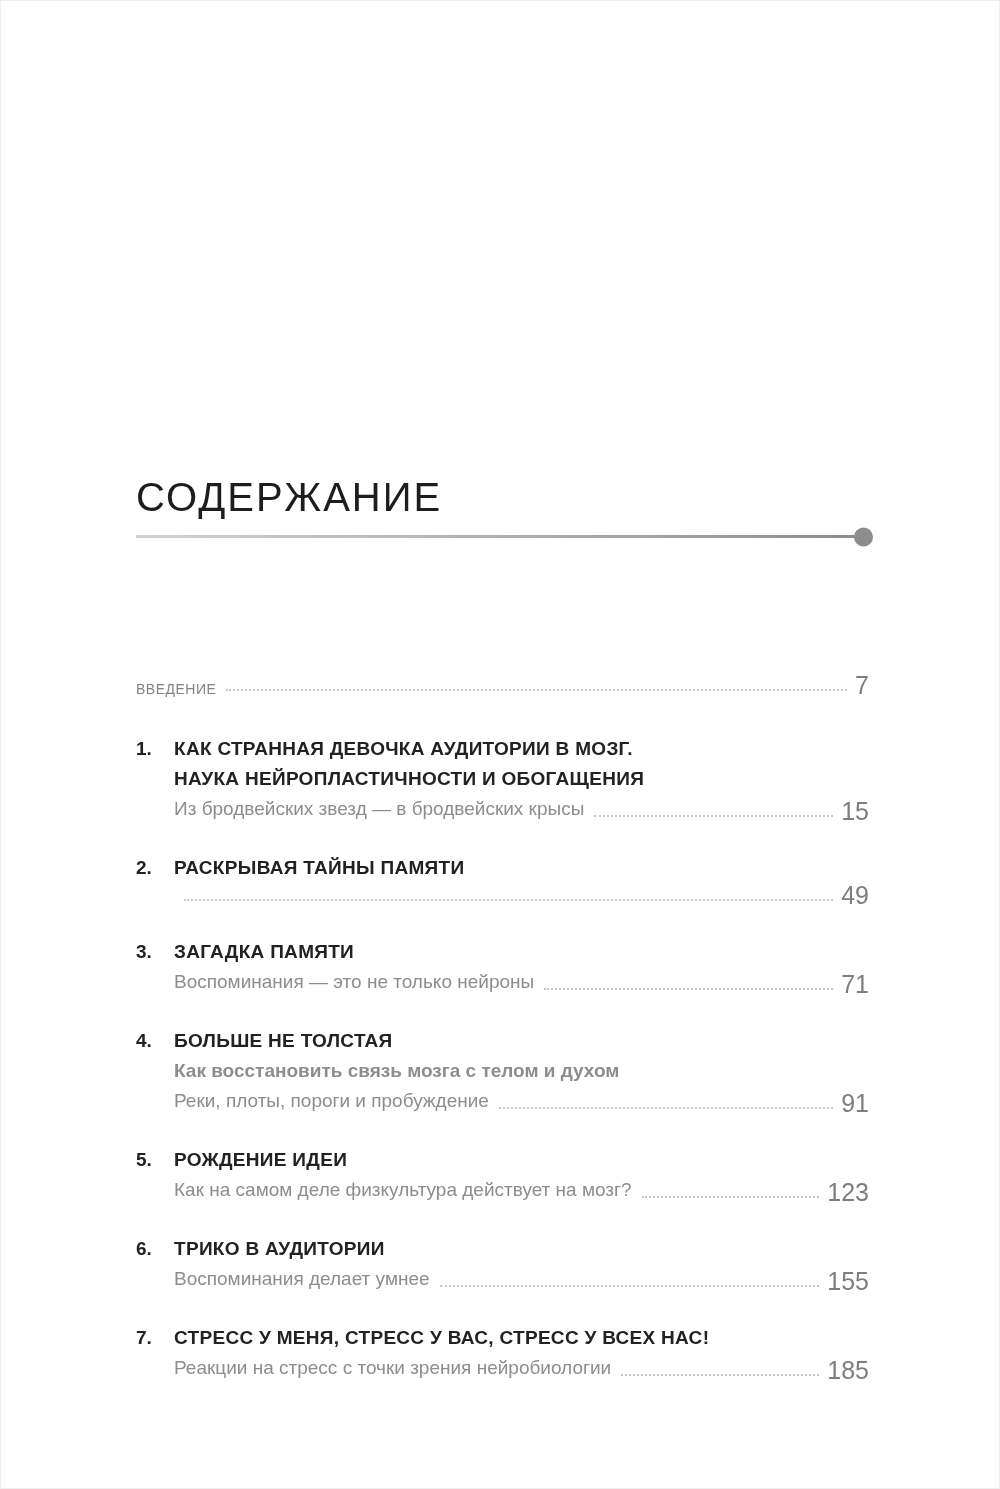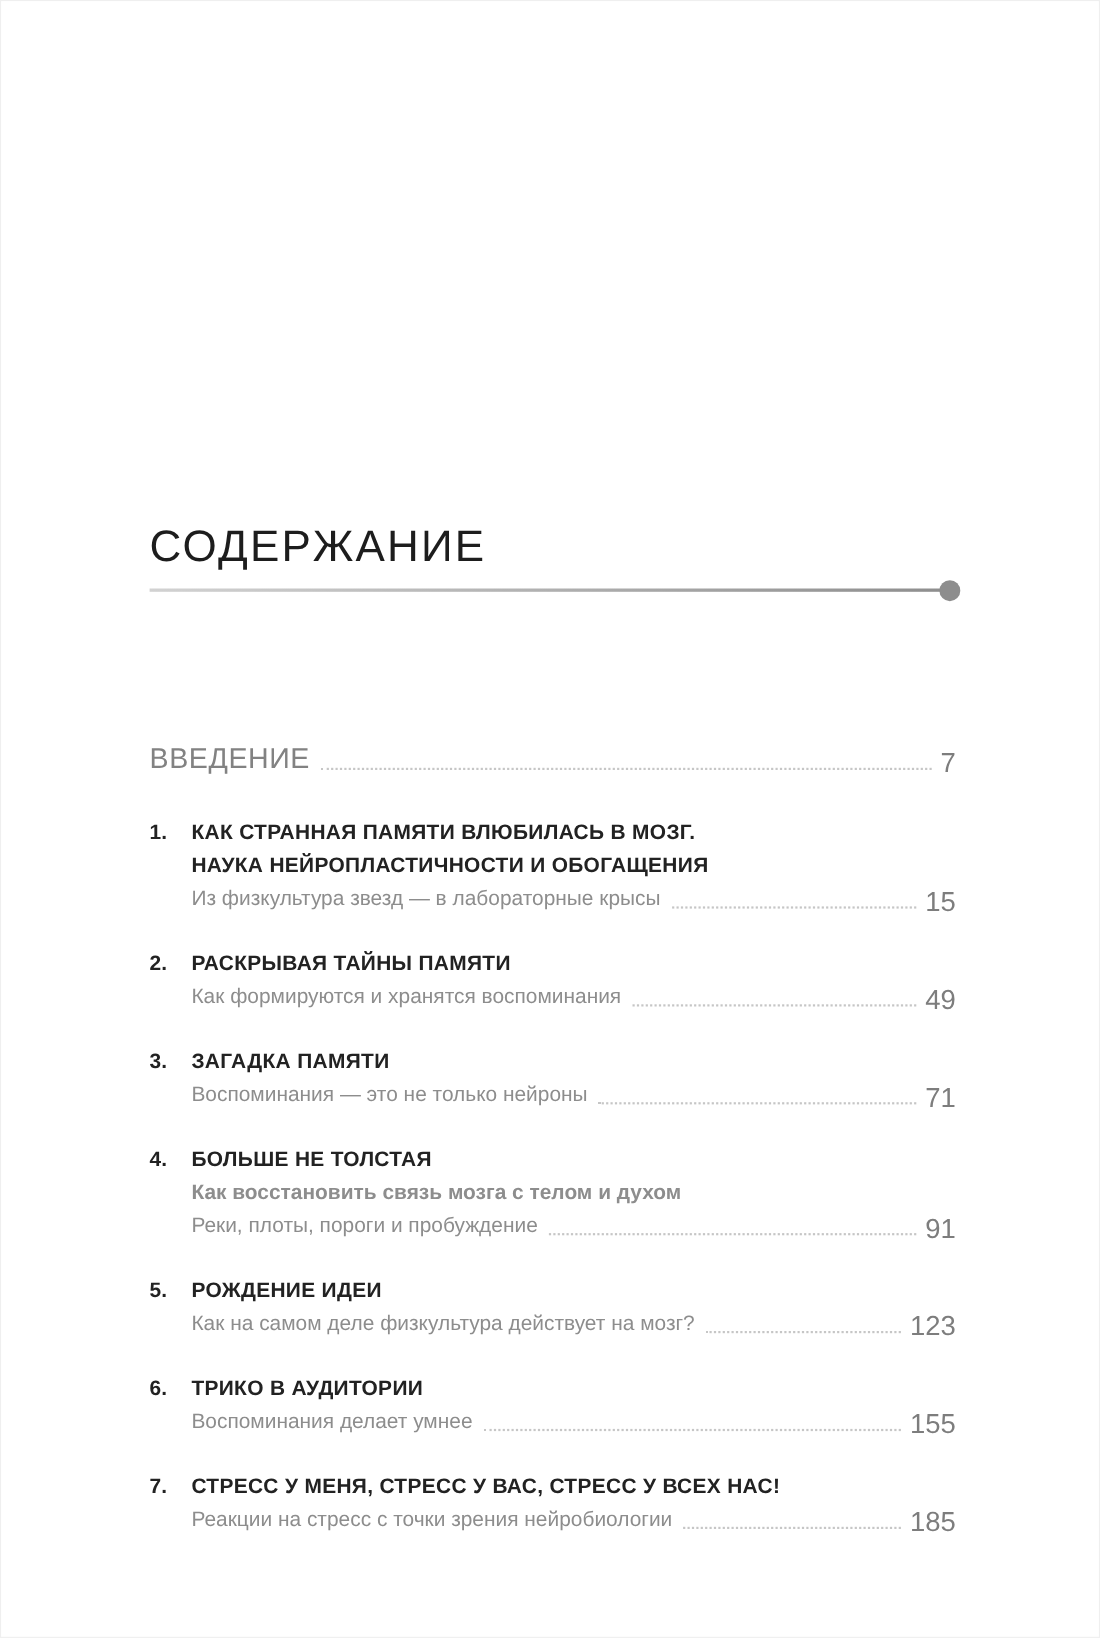--- a/index.html
+++ b/index.html
@@ -68,21 +68,21 @@
     font-size: 25px;
     font-weight: 400;
     color: #7d7d7d;
     line-height: 1;
     white-space: nowrap;
   }
   .intro-row {
     margin-bottom: 36px;
   }
   .intro-label {
-    font-size: 26px;
+    font-size: 14px;
     font-weight: 400;
     color: #828282;
     letter-spacing: 0.5px;
     line-height: 1.3;
     white-space: nowrap;
   }
   .entry {
     display: flex;
     margin-bottom: 29px;
   }
@@ -138,36 +138,35 @@
 
     <div class="dotrow intro-row">
       <span class="intro-label">ВВЕДЕНИЕ</span>
       <span class="leader"></span>
       <span class="pagenum">7</span>
     </div>
 
     <div class="entry">
       <div class="entry-num">1.</div>
       <div class="entry-body">
-        <div class="title-line">КАК СТРАННАЯ ПАМЯТИ ВЛЮБИЛАСЬ В МОЗГ.</div>
+        <div class="title-line">КАК СТРАННАЯ ДЕВОЧКА АУДИТОРИИ В МОЗГ.</div>
         <div class="title-line">НАУКА НЕЙРОПЛАСТИЧНОСТИ И ОБОГАЩЕНИЯ</div>
         <div class="dotrow">
-          <span class="sub">Из физкультура звезд — в лабораторные крысы</span>
+          <span class="sub">Из бродвейских звезд — в бродвейских крысы</span>
           <span class="leader"></span>
           <span class="pagenum">15</span>
         </div>
       </div>
     </div>
 
     <div class="entry">
       <div class="entry-num">2.</div>
       <div class="entry-body">
         <div class="title-line">РАСКРЫВАЯ ТАЙНЫ ПАМЯТИ</div>
         <div class="dotrow">
-          <span class="sub">Как формируются и хранятся воспоминания</span>
           <span class="leader"></span>
           <span class="pagenum">49</span>
         </div>
       </div>
     </div>
 
     <div class="entry">
       <div class="entry-num">3.</div>
       <div class="entry-body">
         <div class="title-line">ЗАГАДКА ПАМЯТИ</div>

